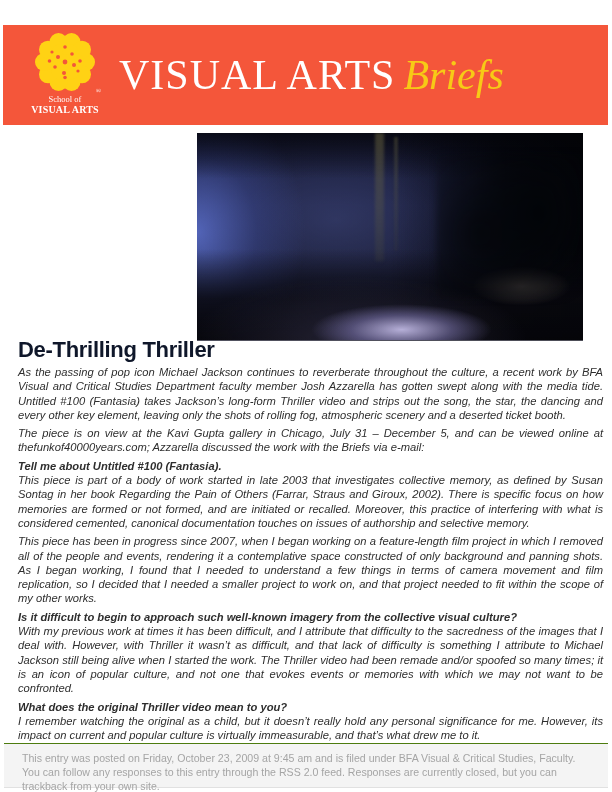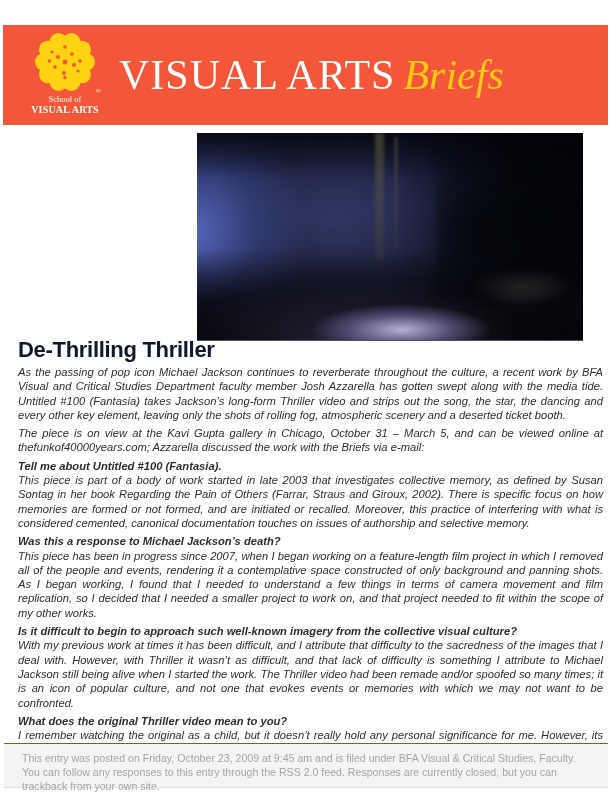--- a/index.html
+++ b/index.html
@@ -158,29 +158,28 @@
 <div class="photo">
   <div class="treeline"></div>
   <div class="pole-a"></div>
   <div class="pole-b"></div>
 </div>
 
 <h1 class="article-title">De-Thrilling Thriller</h1>
 
 <div class="article">
   <p>As the passing of pop icon Michael Jackson continues to reverberate throughout the culture, a recent work by BFA Visual and Critical Studies Department faculty member Josh Azzarella has gotten swept along with the media tide. Untitled #100 (Fantasia) takes Jackson’s long-form Thriller video and strips out the song, the star, the dancing and every other key element, leaving only the shots of rolling fog, atmospheric scenery and a deserted ticket booth.</p>
-  <p>The piece is on view at the Kavi Gupta gallery in Chicago, October 31 – March 5, and can be viewed online at thefunkof40000years.com; Azzarella discussed the work with the Briefs via e-mail:</p>
+  <p>The piece is on view at the Kavi Gupta gallery in Chicago, July 31 – December 5, and can be viewed online at thefunkof40000years.com; Azzarella discussed the work with the Briefs via e-mail:</p>
 
   <div class="qa">
     <div class="q">Tell me about Untitled #100 (Fantasia).</div>
     <div class="a">This piece is part of a body of work started in late 2003 that investigates collective memory, as defined by Susan Sontag in her book Regarding the Pain of Others (Farrar, Straus and Giroux, 2002). There is specific focus on how memories are formed or not formed, and are initiated or recalled. Moreover, this practice of interfering with what is considered cemented, canonical documentation touches on issues of authorship and selective memory.</div>
   </div>
 
   <div class="qa">
-    <div class="q">Was this a response to Michael Jackson’s death?</div>
     <div class="a">This piece has been in progress since 2007, when I began working on a feature-length film project in which I removed all of the people and events, rendering it a contemplative space constructed of only background and panning shots. As I began working, I found that I needed to understand a few things in terms of camera movement and film replication, so I decided that I needed a smaller project to work on, and that project needed to fit within the scope of my other works.</div>
   </div>
 
   <div class="qa">
     <div class="q">Is it difficult to begin to approach such well-known imagery from the collective visual culture?</div>
     <div class="a">With my previous work at times it has been difficult, and I attribute that difficulty to the sacredness of the images that I deal with. However, with Thriller it wasn’t as difficult, and that lack of difficulty is something I attribute to Michael Jackson still being alive when I started the work. The Thriller video had been remade and/or spoofed so many times; it is an icon of popular culture, and not one that evokes events or memories with which we may not want to be confronted.</div>
   </div>
 
   <div class="qa">
     <div class="q">What does the original Thriller video mean to you?</div>

